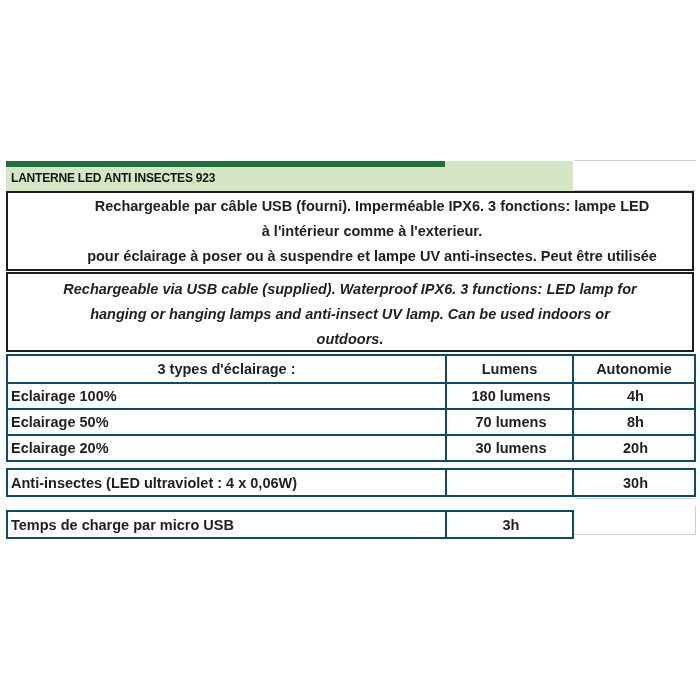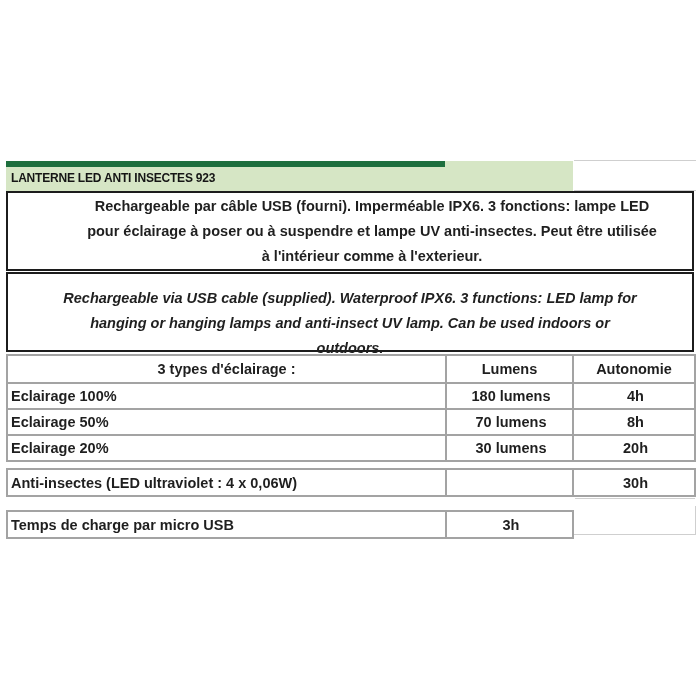--- a/index.html
+++ b/index.html
@@ -34,29 +34,29 @@
   }
   .para-box.fr{top:191px;}
   .para-box.en{top:272px;font-style:italic;}
   .para-line{
     line-height:25px;font-size:14.5px;font-weight:600;color:#1f1f1f;
     white-space:nowrap;
   }
   .para-box.fr .para-line{margin-top:0px;padding-left:44px;}
   .para-box.fr .para-line:first-child{margin-top:1px;}
   .para-box.en .para-line{line-height:25px;}
-  .para-box.en .para-line:first-child{margin-top:12px;}
+  .para-box.en .para-line:first-child{margin-top:3px;}
 
   
   table.spec{
     position:absolute;left:6px;border-collapse:collapse;table-layout:fixed;
     font-size:14.5px;color:#1f1f1f;
   }
   table.spec td,table.spec th{
-    border:2px solid #a3a3a3;
+    border:2px solid #0c4a6e;
     padding:0 0 0 3px;
     overflow:hidden;white-space:nowrap;
     font-weight:600;
   }
   table.spec th{font-weight:700;text-align:center;padding-left:0;}
   td.c{text-align:center;padding-left:0;}
   #main-table{top:354px;width:688px;}
   #main-table tr.hdr{height:28px;}
   #main-table tr.data{height:26px;}
   #anti-table{top:468px;width:688px;}
@@ -73,22 +73,22 @@
 <body>
 
 <div id="canvas">
 
   <div class="header-band"></div>
   <div class="header-topbar"></div>
   <div class="header-title">LANTERNE LED ANTI INSECTES 923</div>
 
   <div class="para-box fr">
     <div class="para-line">Rechargeable par câble USB (fourni). Imperméable IPX6. 3 fonctions: lampe LED</div>
+    <div class="para-line">à l'intérieur comme à l'exterieur.</div>
     <div class="para-line">pour éclairage à poser ou à suspendre et lampe UV anti-insectes.  Peut être utilisée</div>
-    <div class="para-line">à l'intérieur comme à l'exterieur.</div>
   </div>
 
   <div class="para-box en">
     <div class="para-line">Rechargeable via USB cable (supplied). Waterproof IPX6. 3 functions: LED lamp for</div>
     <div class="para-line">hanging or hanging lamps and anti-insect UV lamp. Can be used indoors or</div>
     <div class="para-line">outdoors.</div>
   </div>
 
   <table class="spec" id="main-table">
     <colgroup>

